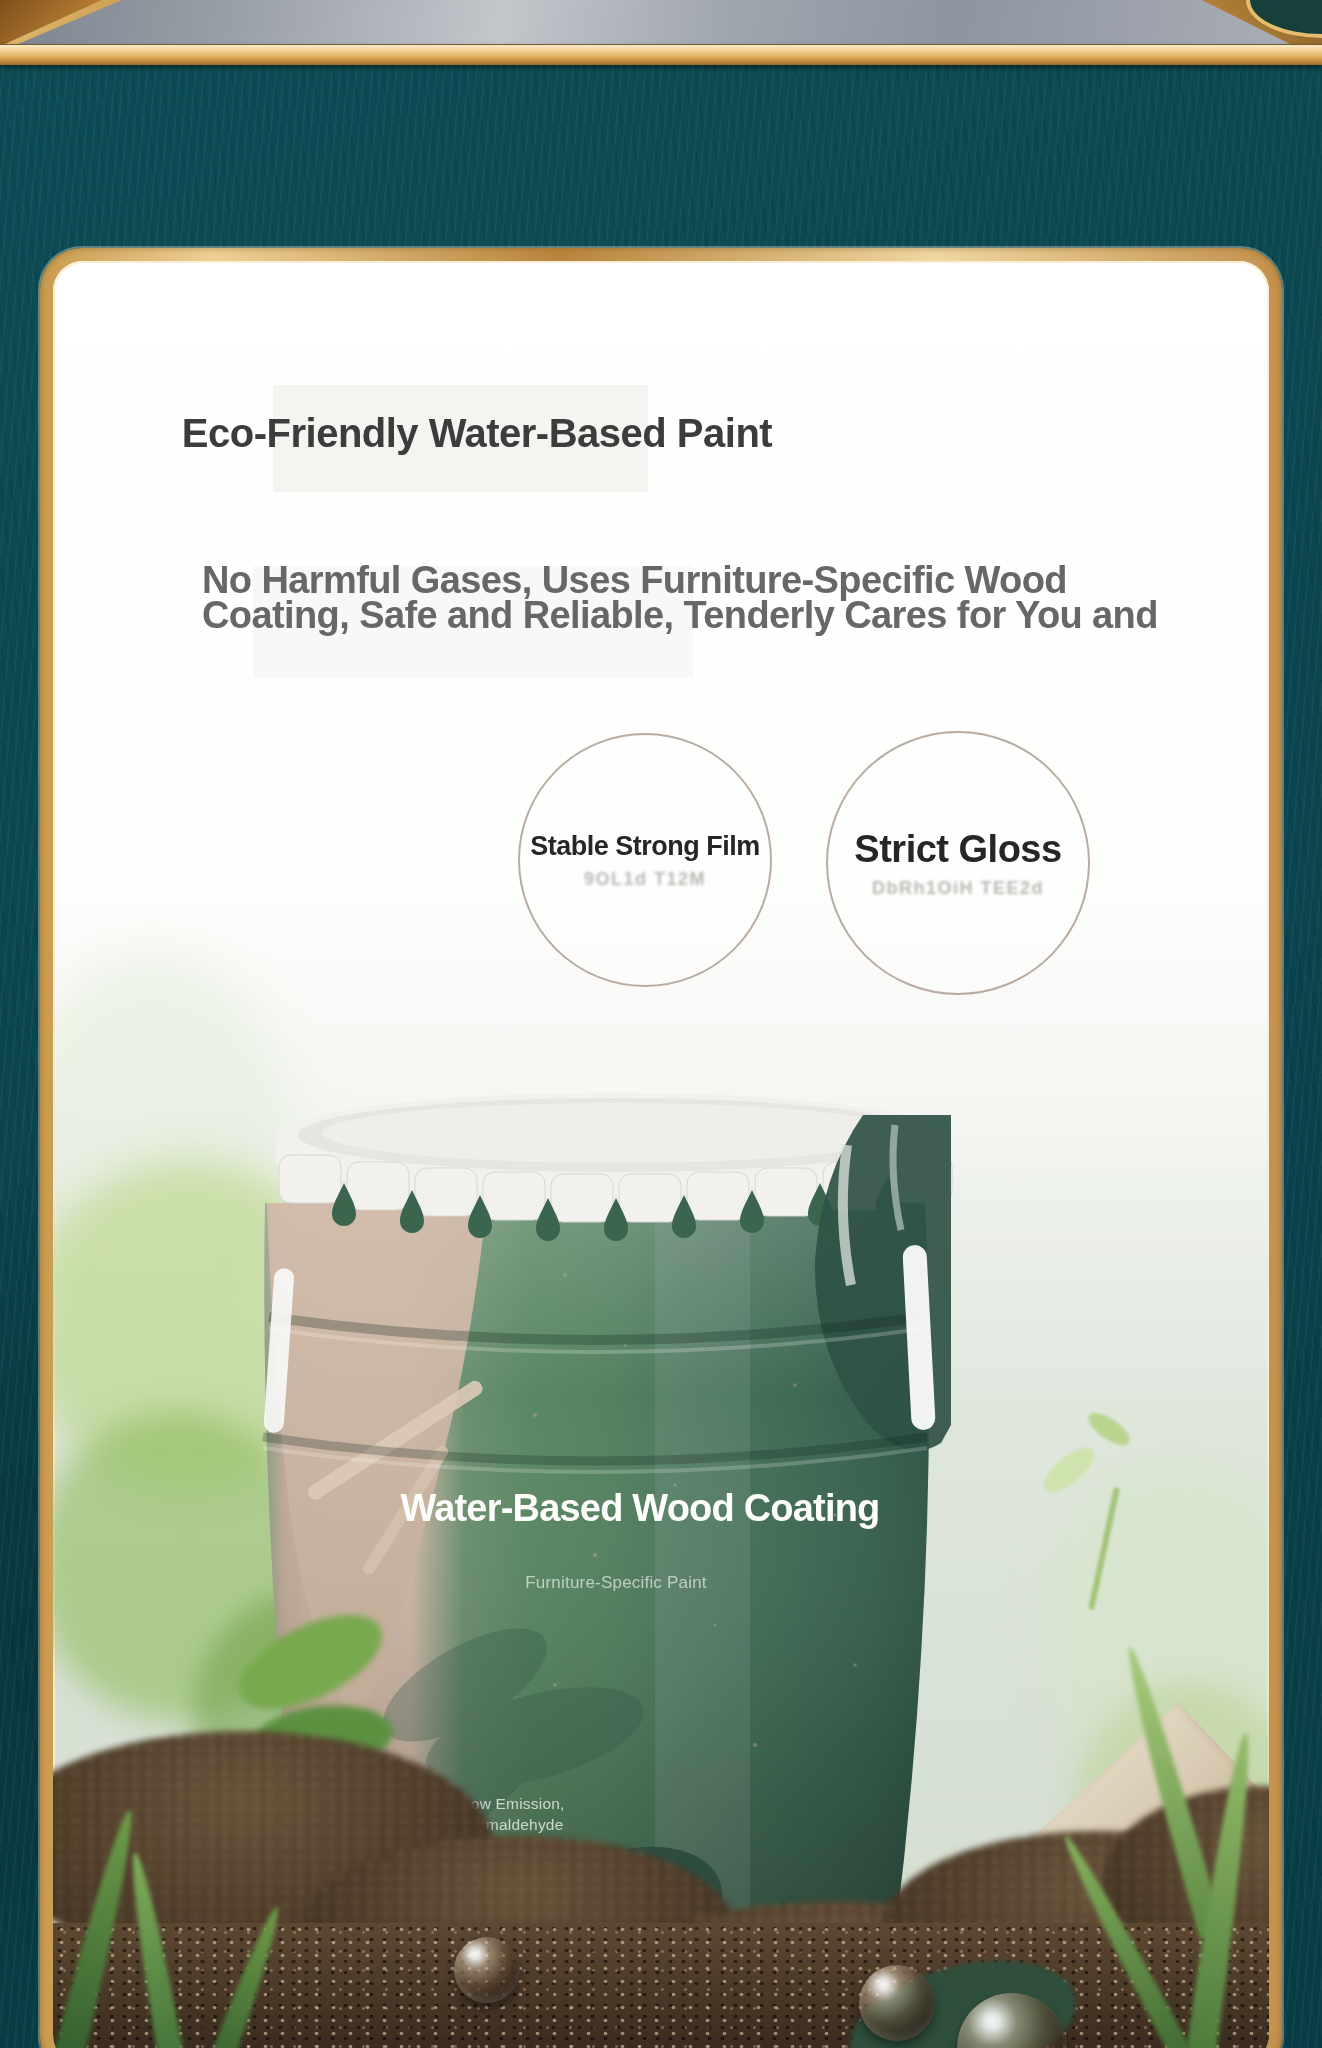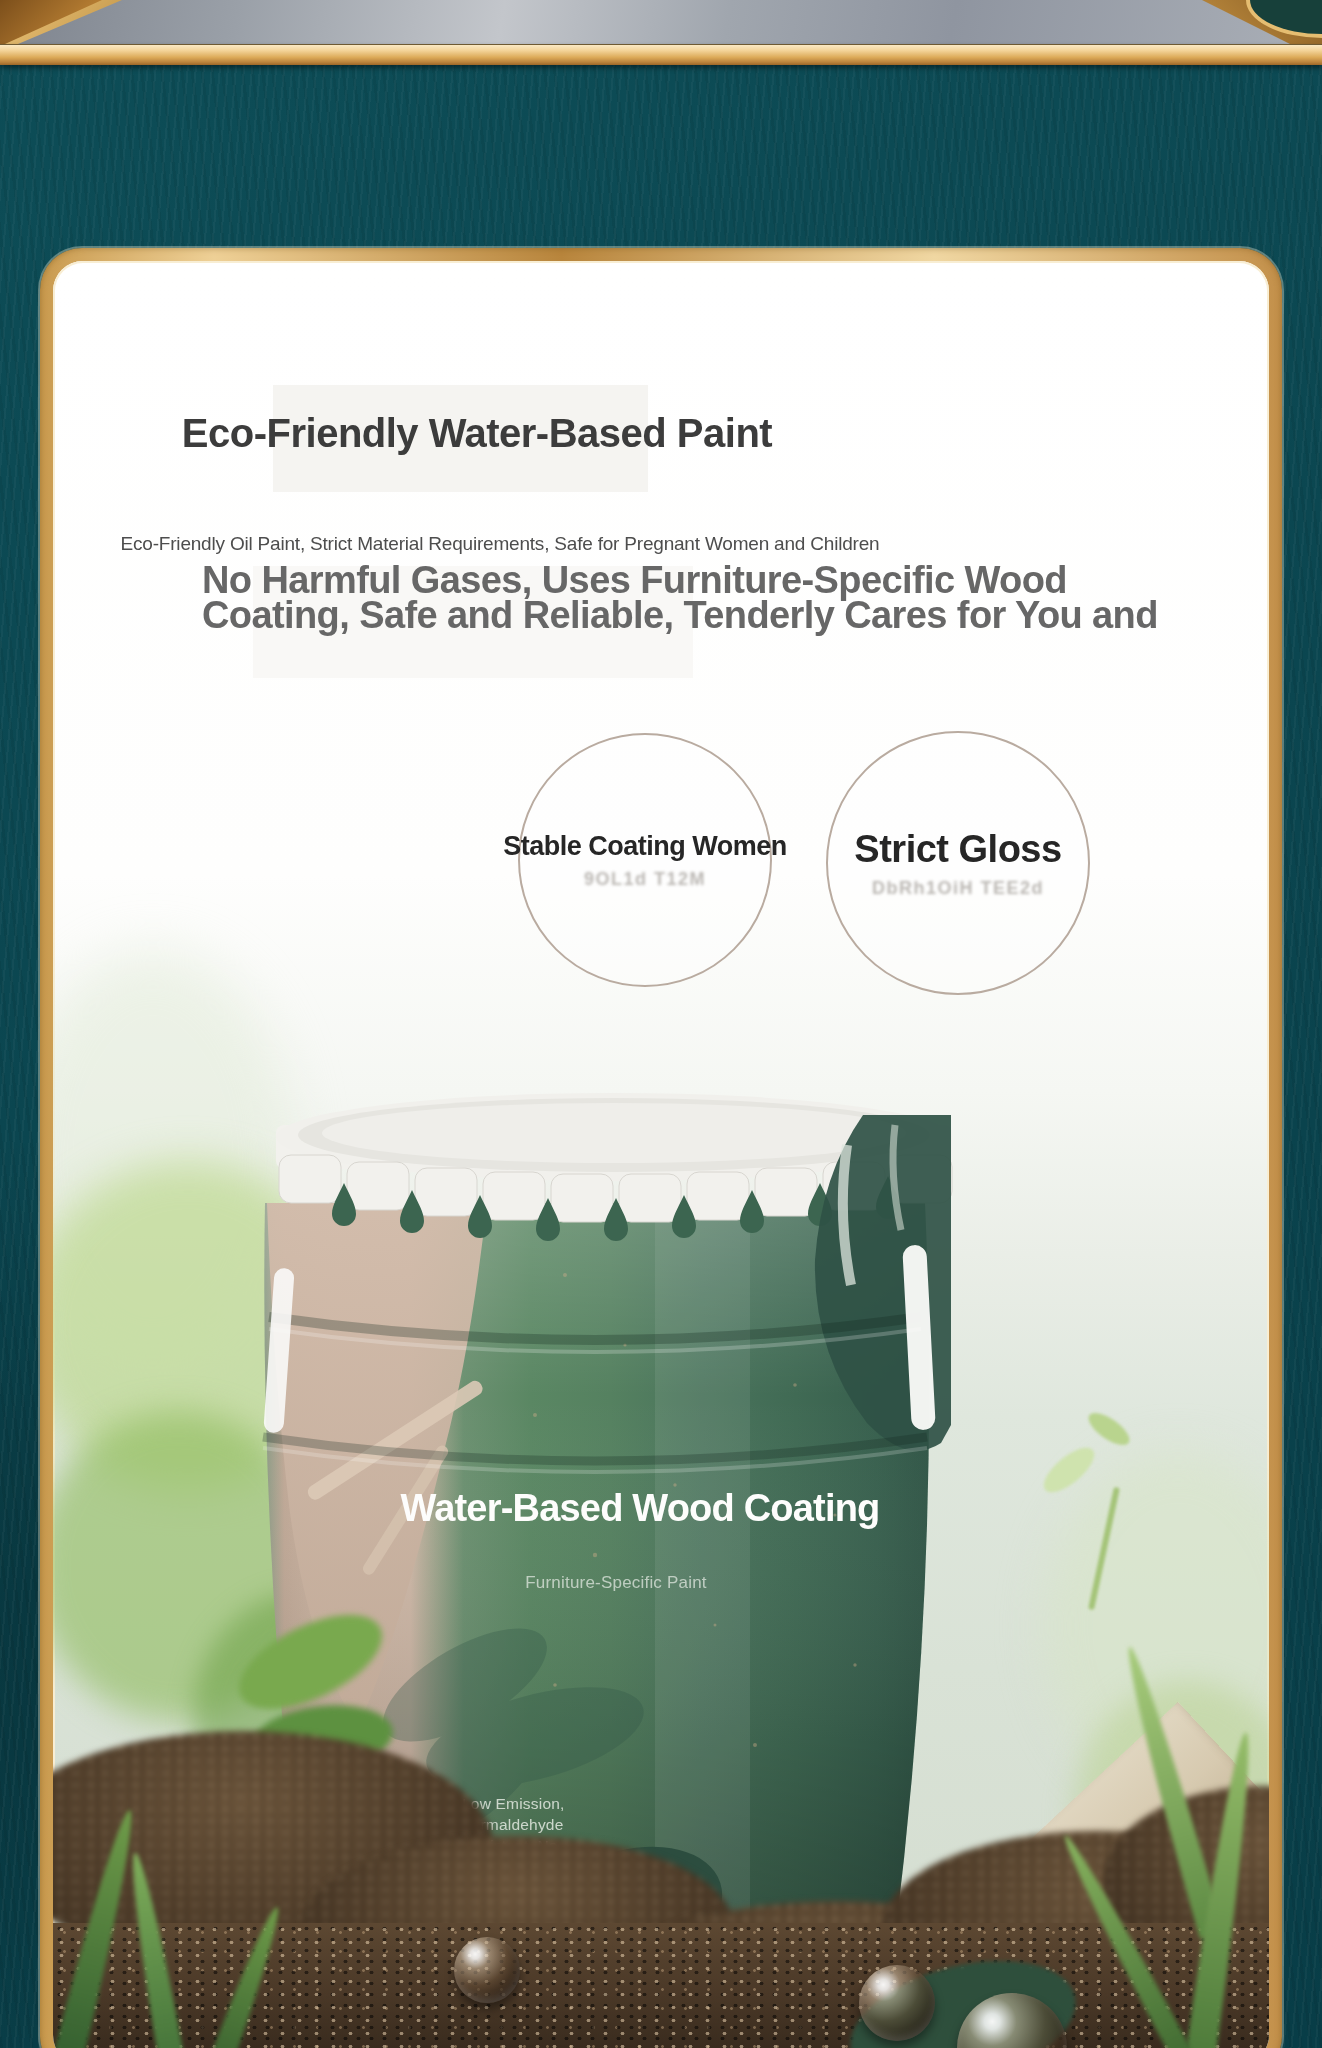--- a/index.html
+++ b/index.html
@@ -172,29 +172,28 @@
       <div class="blob b-l4"></div>
       <div class="blob b-r1"></div>
       <div class="blob b-r2"></div>
       <div class="blob b-r3"></div>
       <div class="sprout-stem"></div>
       <div class="sprout-leaf1"></div>
       <div class="sprout-leaf2"></div>
 
       <div class="title-bg"></div>
       <h1 class="page-title" style="margin:0;">Eco-Friendly Water-Based Paint</h1>
-      <div class="page-subtitle">Eco-Friendly Oil Paint, Strict Material Requirements, Safe for Pregnant Women and Children</div>
       <div class="desc-bg"></div>
       <div class="desc">
         <div>No Harmful Gases, Uses Furniture-Specific Wood</div>
         <div>Coating, Safe and Reliable, Tenderly Cares for You and</div>
       </div>
 
       <div class="feature f2">
-        <div class="label">Stable Coating Women</div>
+        <div class="label">Stable Strong Film</div>
         <div class="tagline">9OL1d T12M</div>
       </div>
       <div class="feature f3">
         <div class="label">Strict Gloss</div>
         <div class="tagline">DbRh1OiH TEE2d</div>
       </div>
 
       <svg class="bucket" width="720" height="900" viewBox="0 0 720 900">
         <defs>
           <linearGradient id="gBody" x1="0" y1="0" x2="1" y2="0">

